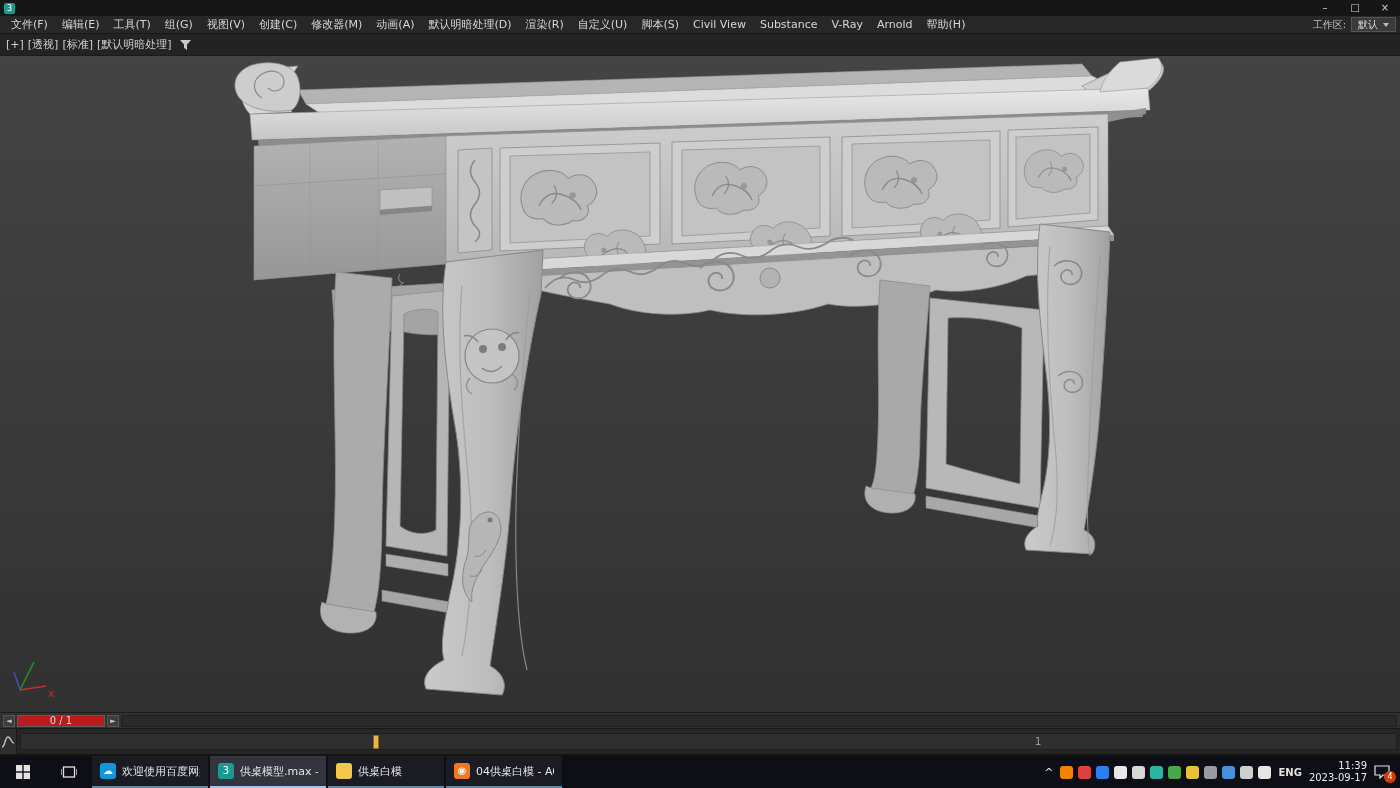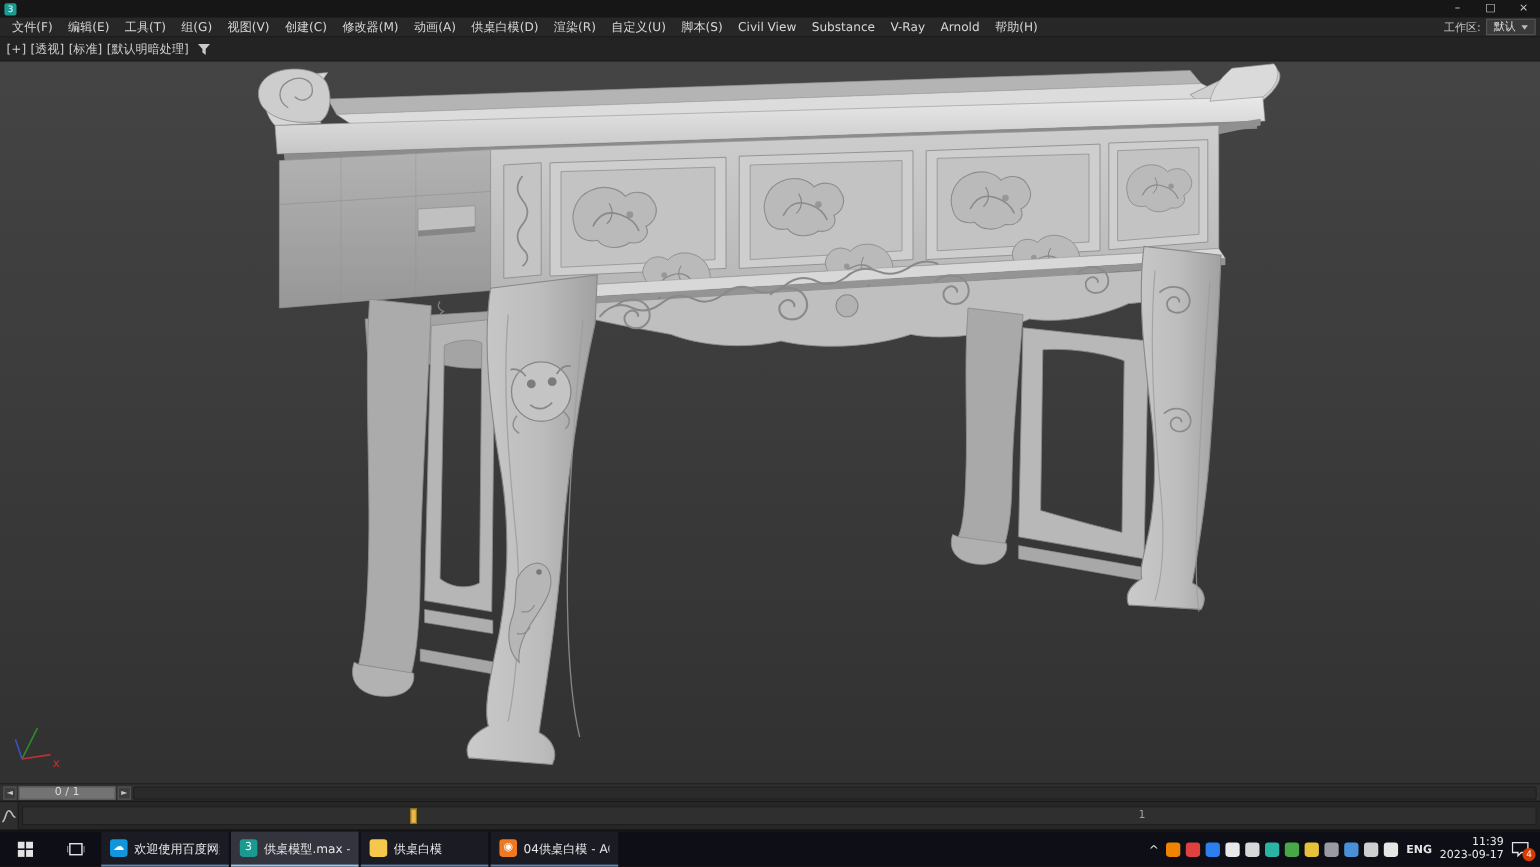--- a/index.html
+++ b/index.html
@@ -26,21 +26,21 @@
   .vp-label{cursor:default;white-space:nowrap;}
   .vp-filter{display:flex;align-items:center;margin-left:4px;}
 
   
   .viewport{position:relative;height:656px;background:linear-gradient(180deg,#444444 0%,#3a3a3a 55%,#313131 100%);}
   .viewport svg{display:block;}
 
   
   .timeslider{height:16px;background:#313131;border-top:1px solid #1c1c1c;display:flex;align-items:center;gap:2px;padding:0 3px;}
   .ts-arrow{width:12px;height:12px;background:#3d3d3d;border:1px solid #565656;color:#c8c8c8;font-size:7px;line-height:10px;text-align:center;cursor:default;}
-  .ts-handle{width:88px;height:12px;background:#737373;border:1px solid #5d5d5d;color:#dadada;font-size:10px;display:flex;align-items:center;justify-content:center;cursor:ew-resize;}
+  .ts-handle{width:88px;height:12px;background:#b91c1c;border:1px solid #5d5d5d;color:#dadada;font-size:10px;display:flex;align-items:center;justify-content:center;cursor:ew-resize;}
   .ts-rest{flex:1;height:12px;background:#2a2a2a;border:1px solid #1f1f1f;border-radius:2px;}
 
   
   .trackbar{height:26px;background:#262626;border-top:1px solid #191919;display:flex;align-items:stretch;}
   .mini-curve{width:17px;display:flex;align-items:center;justify-content:center;background:#2e2e2e;border-right:1px solid #1a1a1a;cursor:default;}
   .tb-ruler{position:relative;flex:1;margin:4px 3px;background:#2f2f2f;border:1px solid #1e1e1e;}
   .tb-key{position:absolute;left:352px;top:1px;width:6px;height:14px;background:#e8b84b;border:1px solid #8a6a1e;}
   .tb-num{position:absolute;left:1014px;top:2px;color:#9f9f9f;font-size:10px;}
 
   .statusgap{height:2px;background:#141414;}
@@ -79,21 +79,21 @@
   <nav class="menubar">
     <div class="menu-items">
         <span class="menu-item">文件(F)</span>
         <span class="menu-item">编辑(E)</span>
         <span class="menu-item">工具(T)</span>
         <span class="menu-item">组(G)</span>
         <span class="menu-item">视图(V)</span>
         <span class="menu-item">创建(C)</span>
         <span class="menu-item">修改器(M)</span>
         <span class="menu-item">动画(A)</span>
-        <span class="menu-item">供桌白模(D)</span>
+        <span class="menu-item">默认明暗处理(D)</span>
         <span class="menu-item">渲染(R)</span>
         <span class="menu-item">自定义(U)</span>
         <span class="menu-item">脚本(S)</span>
         <span class="menu-item">Civil View</span>
         <span class="menu-item">Substance</span>
         <span class="menu-item">V-Ray</span>
         <span class="menu-item">Arnold</span>
         <span class="menu-item">帮助(H)</span>
       </div>
     <div class="workspace">

